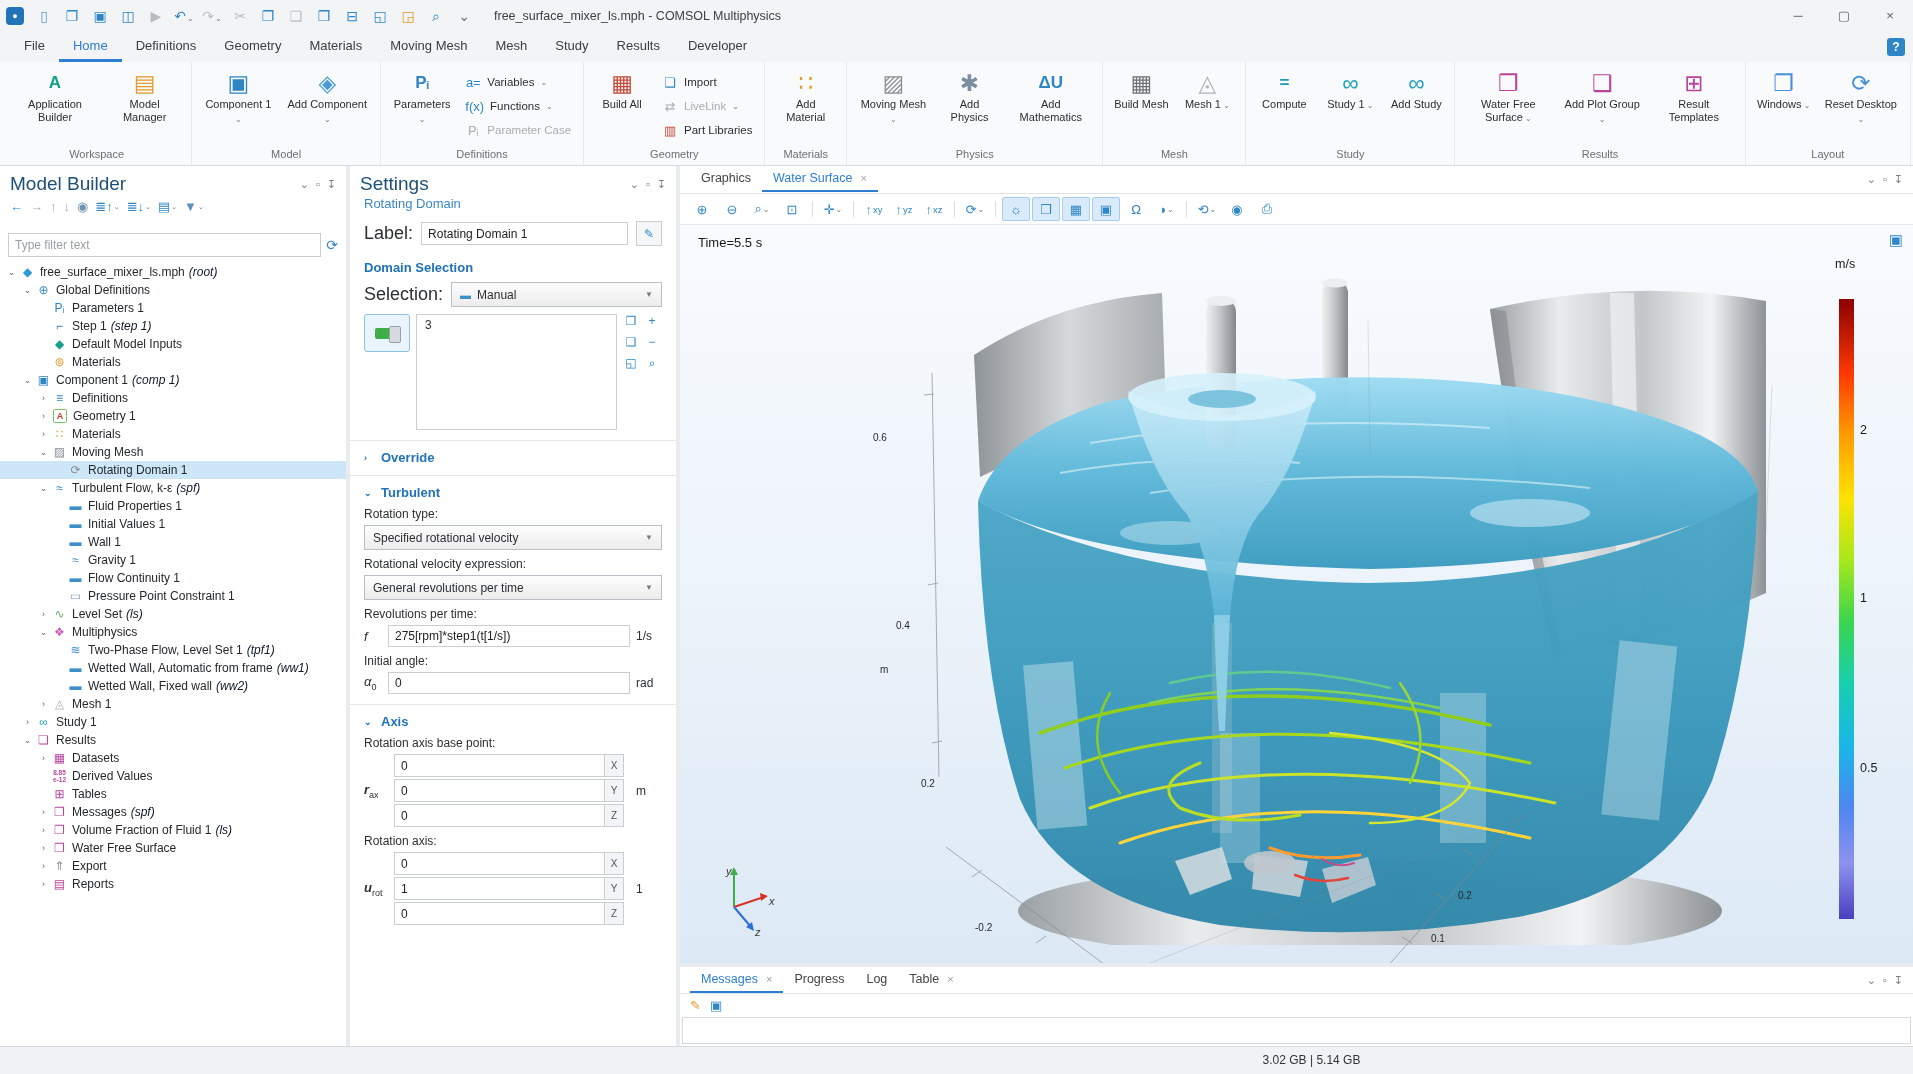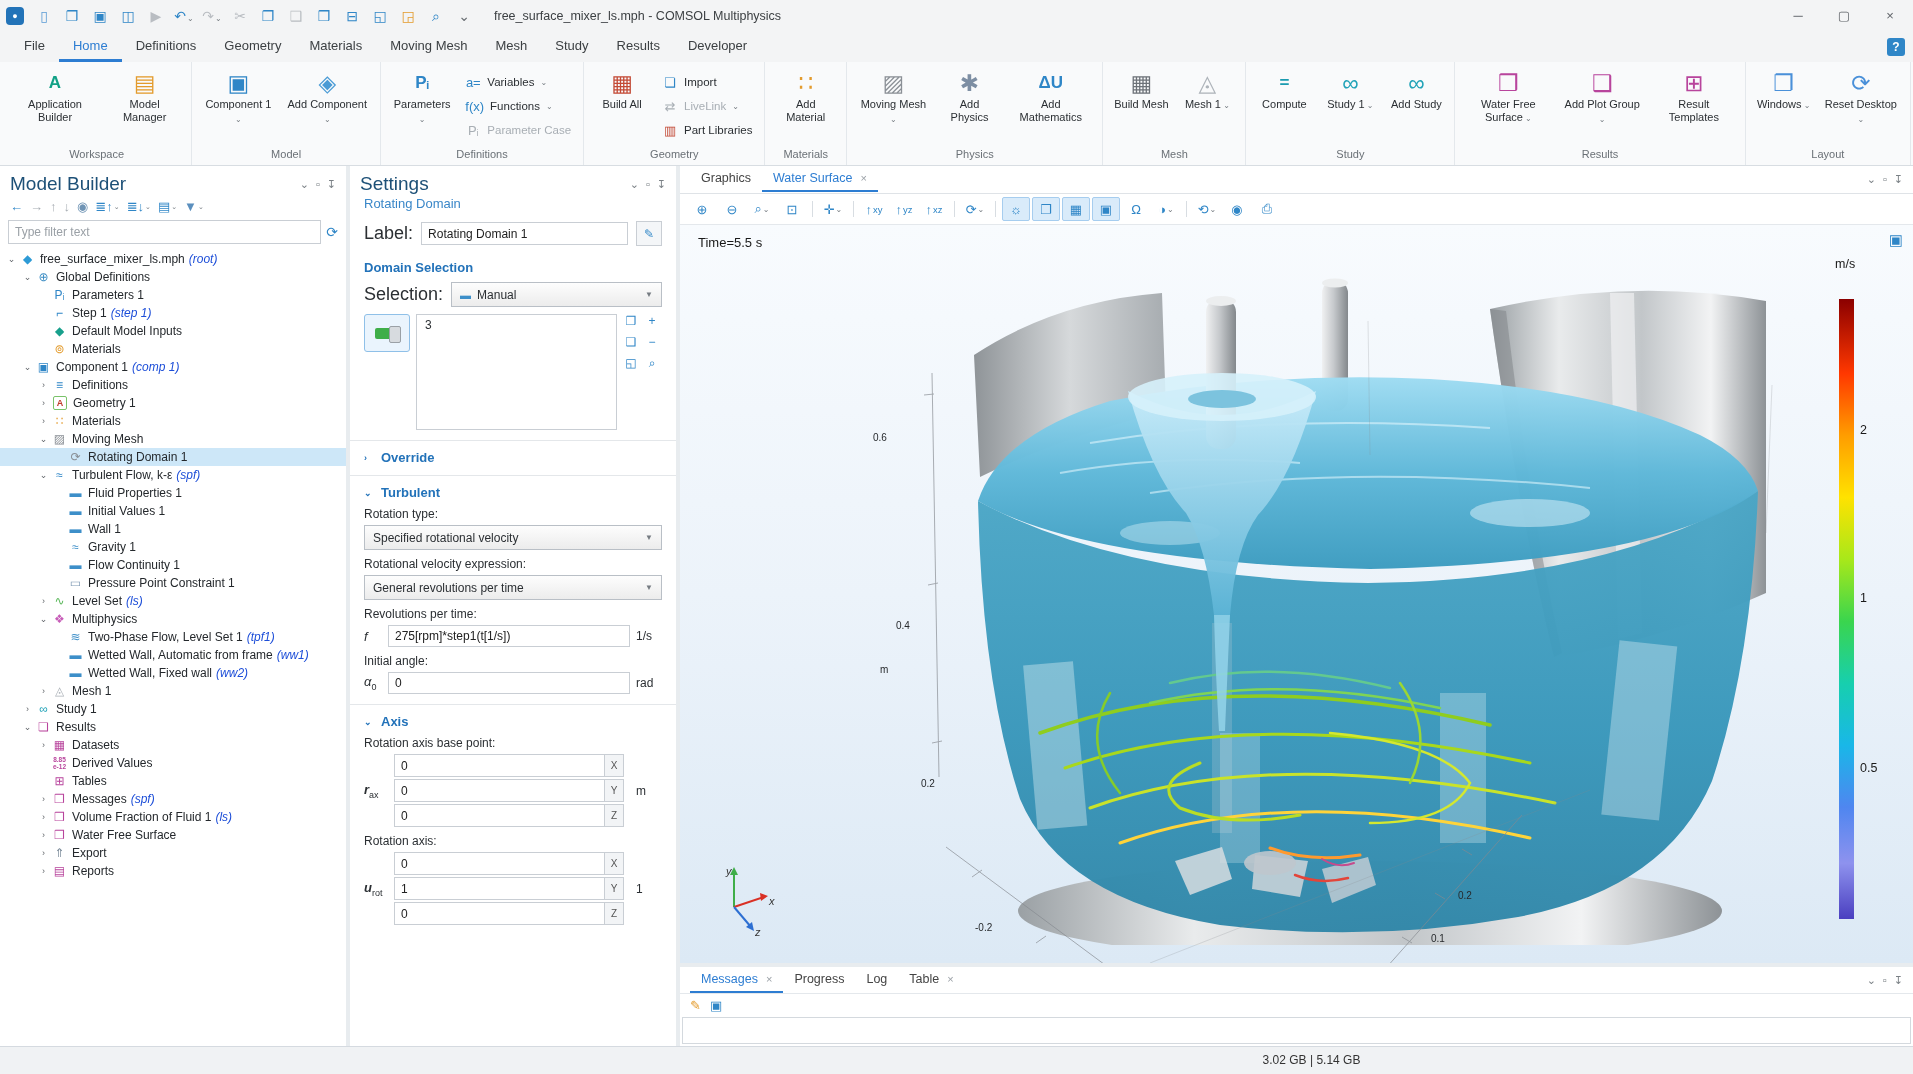--- a/index.html
+++ b/index.html
@@ -48,35 +48,35 @@
 
   .panel-head{display:flex;align-items:center;padding:7px 10px 1px 10px;}
   .panel-title{font-size:19px;color:#1d5077;}
   .head-icons{margin-left:auto;display:flex;gap:7px;color:#7a8085;font-size:11px;}
   .hic{cursor:default;}
 
   
   .mb-toolbar{display:flex;align-items:center;gap:3px;padding:3px 8px 2px 8px;font-size:13px;}
   .mb-tb{display:flex;align-items:center;gap:1px;padding:0 2px;}
   .mb-tb .dda{font-size:7px;}
-  .mb-filter{display:flex;align-items:center;gap:5px;margin:4px 8px 4px 8px;}
+  .mb-filter{display:flex;align-items:center;gap:5px;margin:17px 8px 4px 8px;}
   .filter-input{flex:1;height:22px;border:1px solid #c9ced4;padding:0 6px;font-size:12px;color:#333;
       font-family:"Liberation Sans",sans-serif;}
   .filter-input::placeholder{color:#9aa0a6;}
   .refresh{color:#2f86c7;font-size:14px;}
   .tree{flex:1;overflow:hidden;padding-top:2px;}
   .trow{height:18px;line-height:18px;display:flex;align-items:center;white-space:nowrap;overflow:hidden;}
   .trow.sel{background:#cde7f8;}
   .tw{width:15px;flex:none;text-align:center;color:#5f6368;font-size:9px;}
   .ti{width:17px;flex:none;text-align:center;font-size:12px;margin-right:4px;}
   .ti.boxed{width:12px;height:12px;line-height:12px;border:1px solid #7ac36a;border-radius:2px;font-size:9px;
       font-weight:bold;color:#c0392b;margin-left:2px;margin-right:6px;}
   .ti.num{font-size:6.5px;line-height:7px;white-space:pre;font-weight:bold;}
   .tl{font-size:12px;color:#24282c;}
-  .sfx{color:#1d4ed8;font-style:italic;margin-left:4px;font-size:12px;}
+  .sfx{color:#0f172a;font-style:italic;margin-left:4px;font-size:12px;}
 
   
   .st-sub{color:#3a87c8;font-size:13px;padding:0 14px 6px 14px;}
   .st-body{padding:4px 14px 0 14px;}
   .lbl-row{display:flex;align-items:center;gap:8px;}
   .lbl-txt{font-size:18px;}
   .txt-input{flex:1;height:21px;border:1px solid #c9ced4;padding:0 6px;font-size:12px;color:#222;
       font-family:"Liberation Sans",sans-serif;}
   .mini-btn{width:24px;height:23px;border:1px solid #c9ced4;background:#f4f6f8;display:flex;align-items:center;
       justify-content:center;color:#2f86c7;font-size:12px;}

